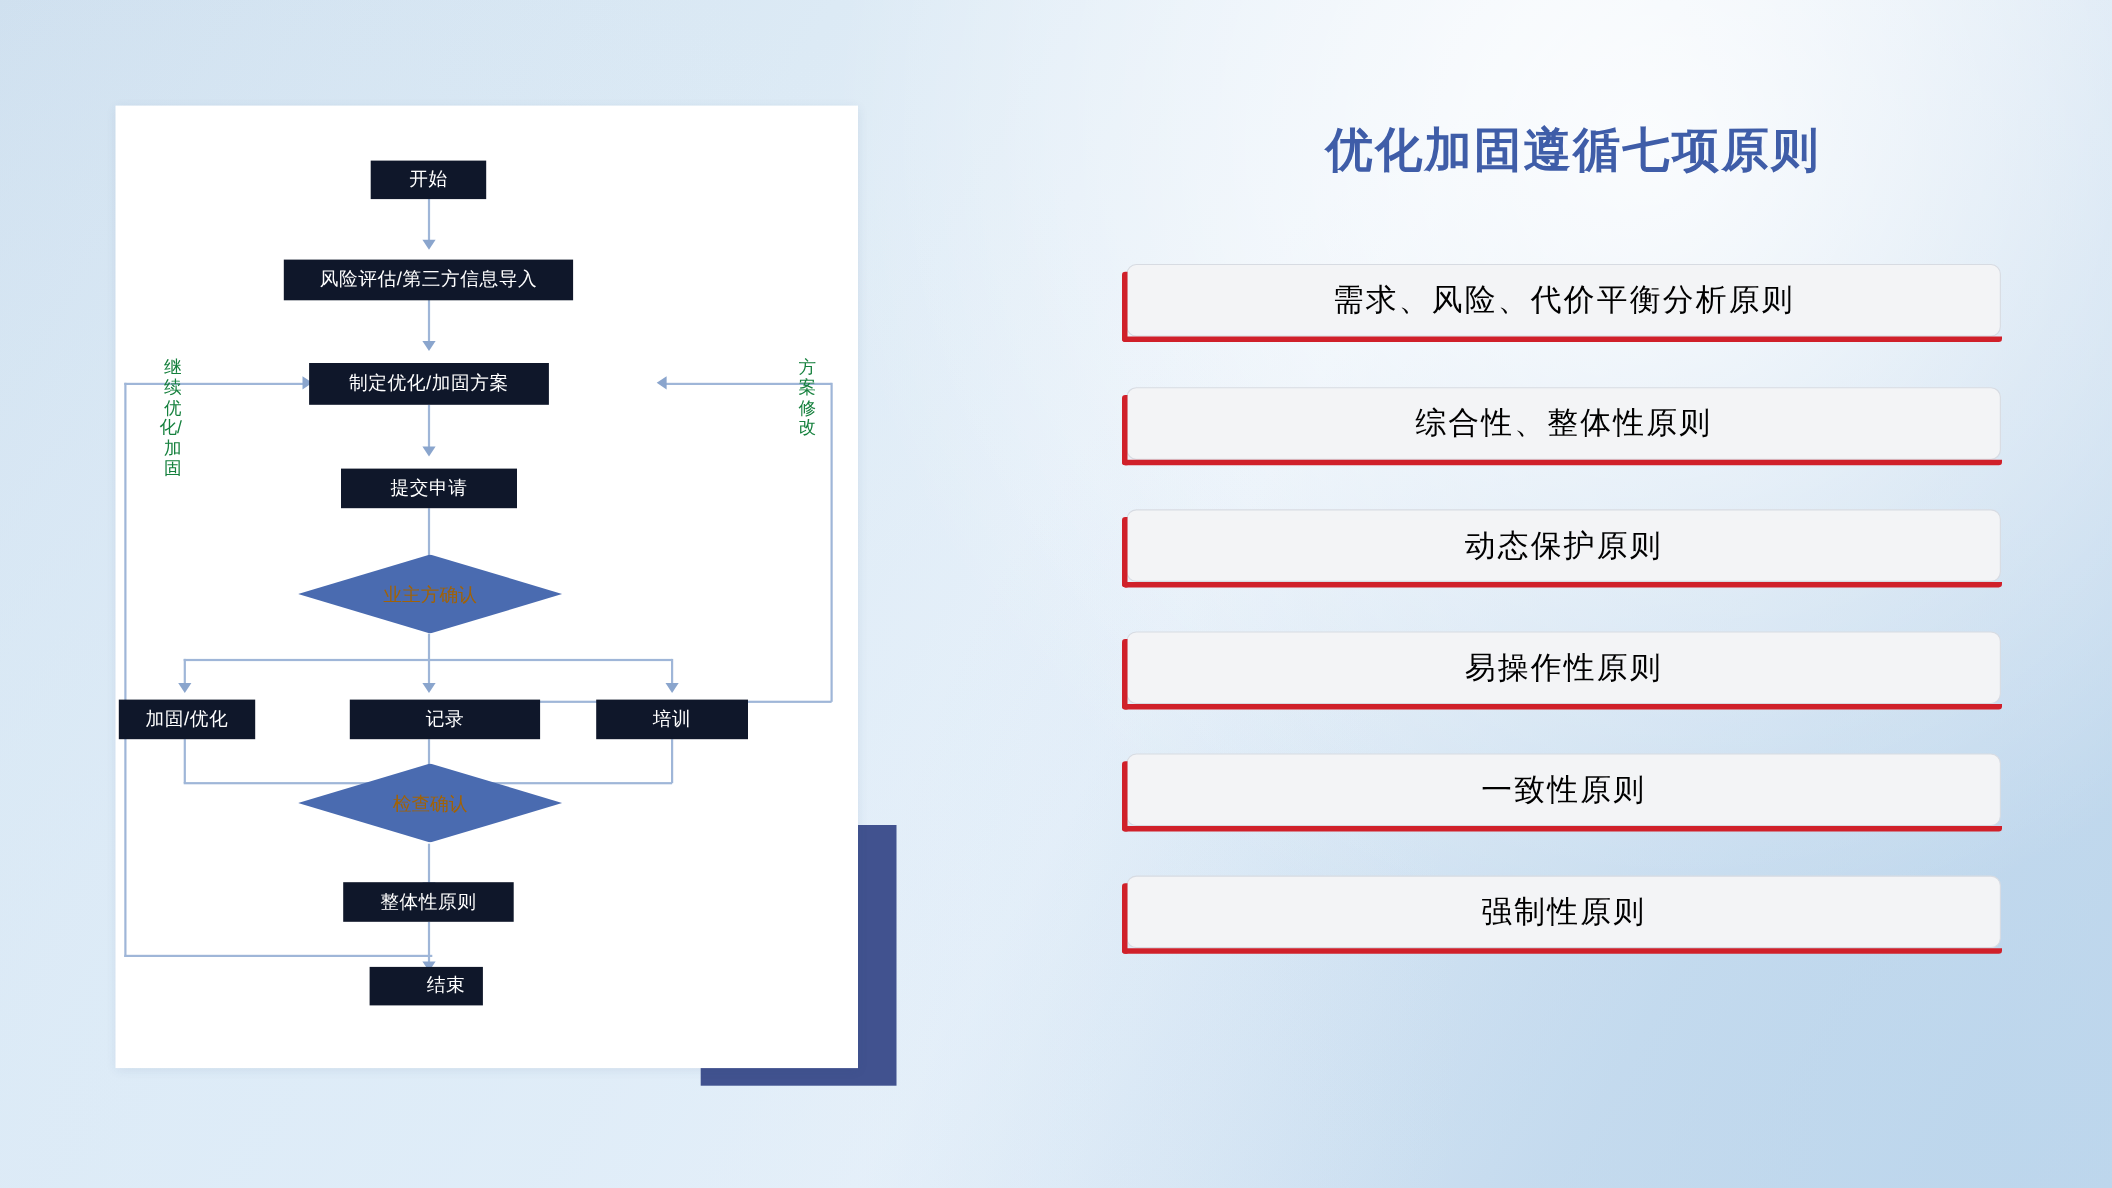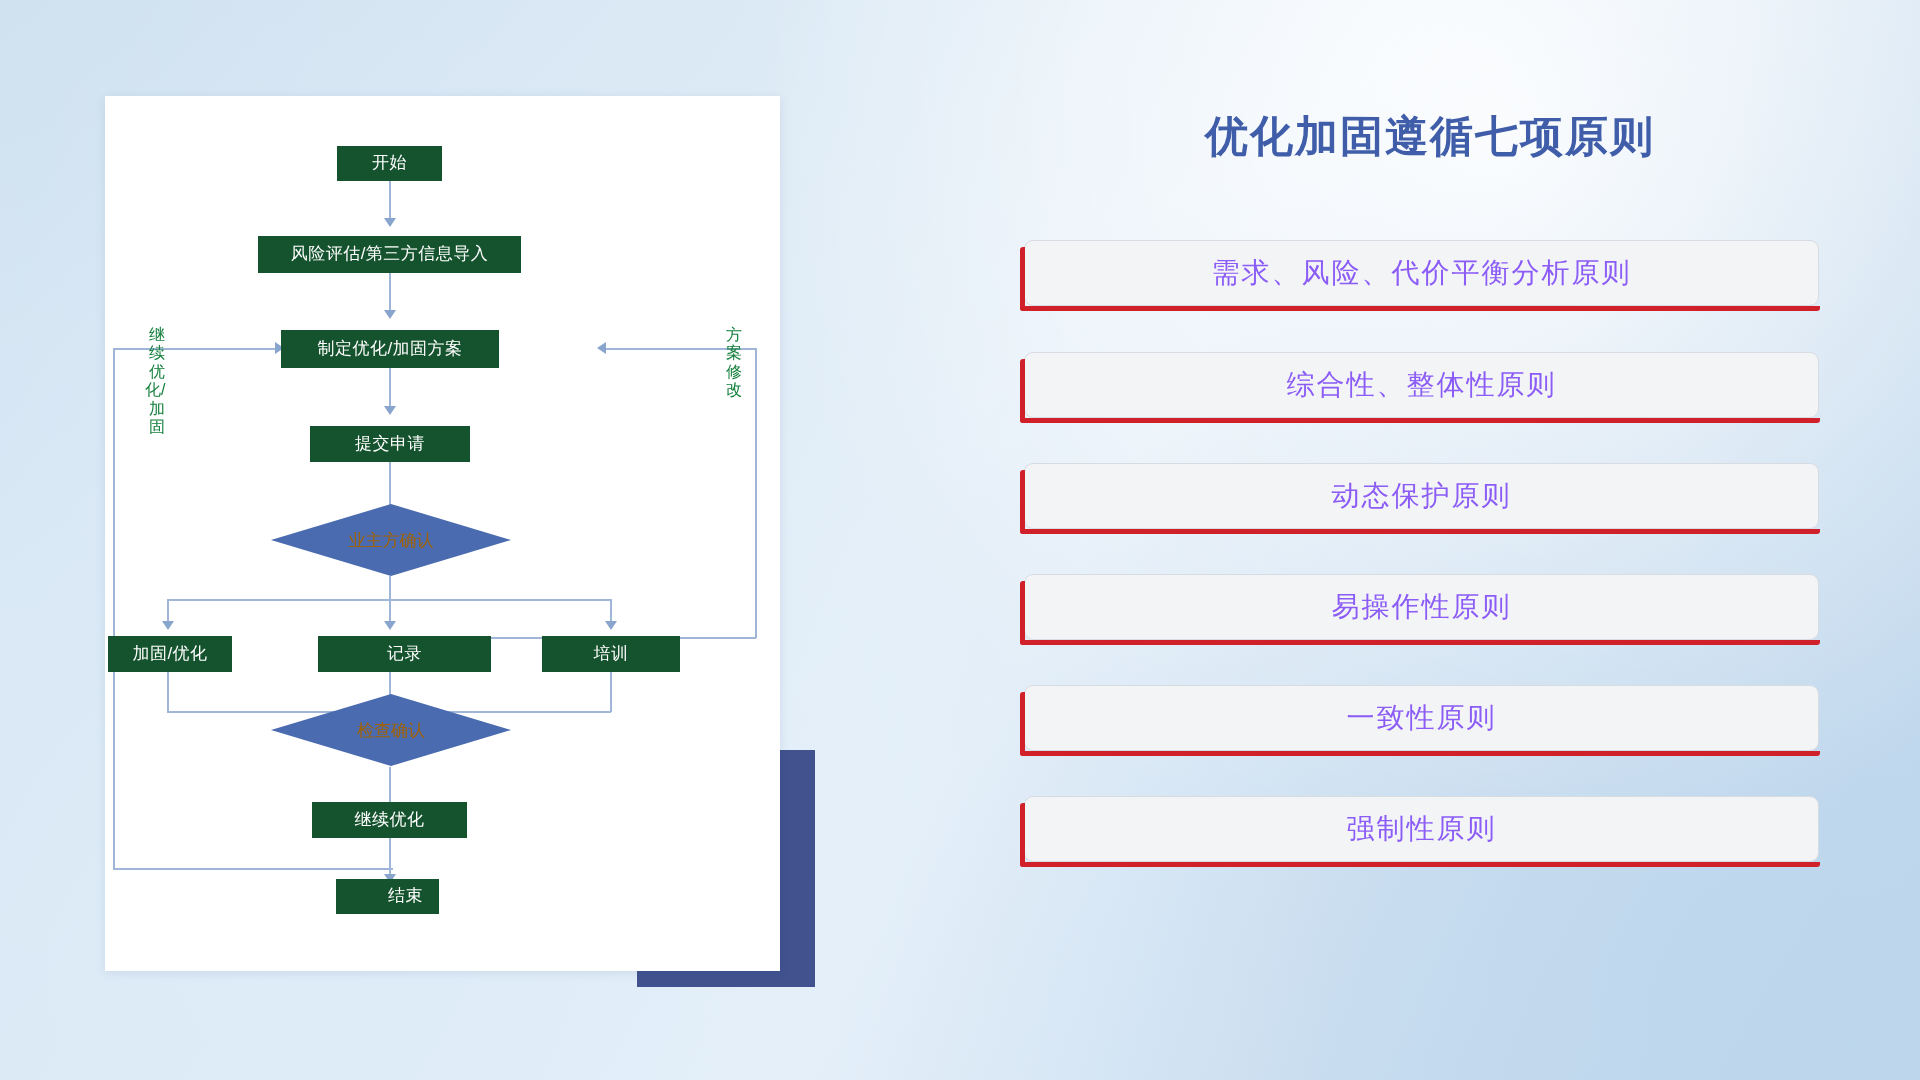--- a/index.html
+++ b/index.html
@@ -37,21 +37,21 @@
     left: 105px;
     top: 96px;
     width: 675px;
     height: 875px;
     background: #ffffff;
     box-shadow: 0 2px 10px rgba(40,70,120,0.10);
   }
 
   .node {
     position: absolute;
-    background: #14532d;
+    background: #0f172a;
     color: #ffffff;
     font-size: 17px;
     letter-spacing: 0.5px;
     display: flex;
     align-items: center;
     justify-content: center;
     text-align: center;
     line-height: 1.2;
     box-sizing: border-box;
   }
@@ -132,21 +132,21 @@
     left: 1024px;
     width: 795px;
     height: 66px;
     background: #f3f4f6;
     border: 1.5px solid #d7dbe2;
     border-radius: 9px;
     display: flex;
     align-items: center;
     justify-content: center;
     font-size: 28px;
-    color: #8b5cf6;
+    color: #000000;
     letter-spacing: 2px;
     box-sizing: border-box;
   }
   .principle::after {
     content: "";
     position: absolute;
     left: -5px;
     top: 6px;
     width: 5px;
     height: 64px;
@@ -260,21 +260,21 @@
     <div class="node" style="left:437px; top:540px; width:138px; height:36px;">
       <span>培训</span>
     </div>
 
     <div class="diamond-wrap" style="left:166px; top:598px; width:240px; height:72px;">
       <div class="dshape"></div>
       <div class="dlabel">检查确认</div>
     </div>
 
     <div class="node" style="left:207px; top:706px; width:155px; height:36px;">
-      <span>继续优化</span>
+      <span>整体性原则</span>
     </div>
 
     <div class="node" style="left:231px; top:783px; width:103px; height:35px;padding-left:36px;">
       <span>结束</span>
     </div>
 
     <div class="side-label" style="left:20px; top:230px;">继续优化/加固</div>
 
     <div class="side-label" style="left:597px; top:230px;">方案修改</div>
   </div>

